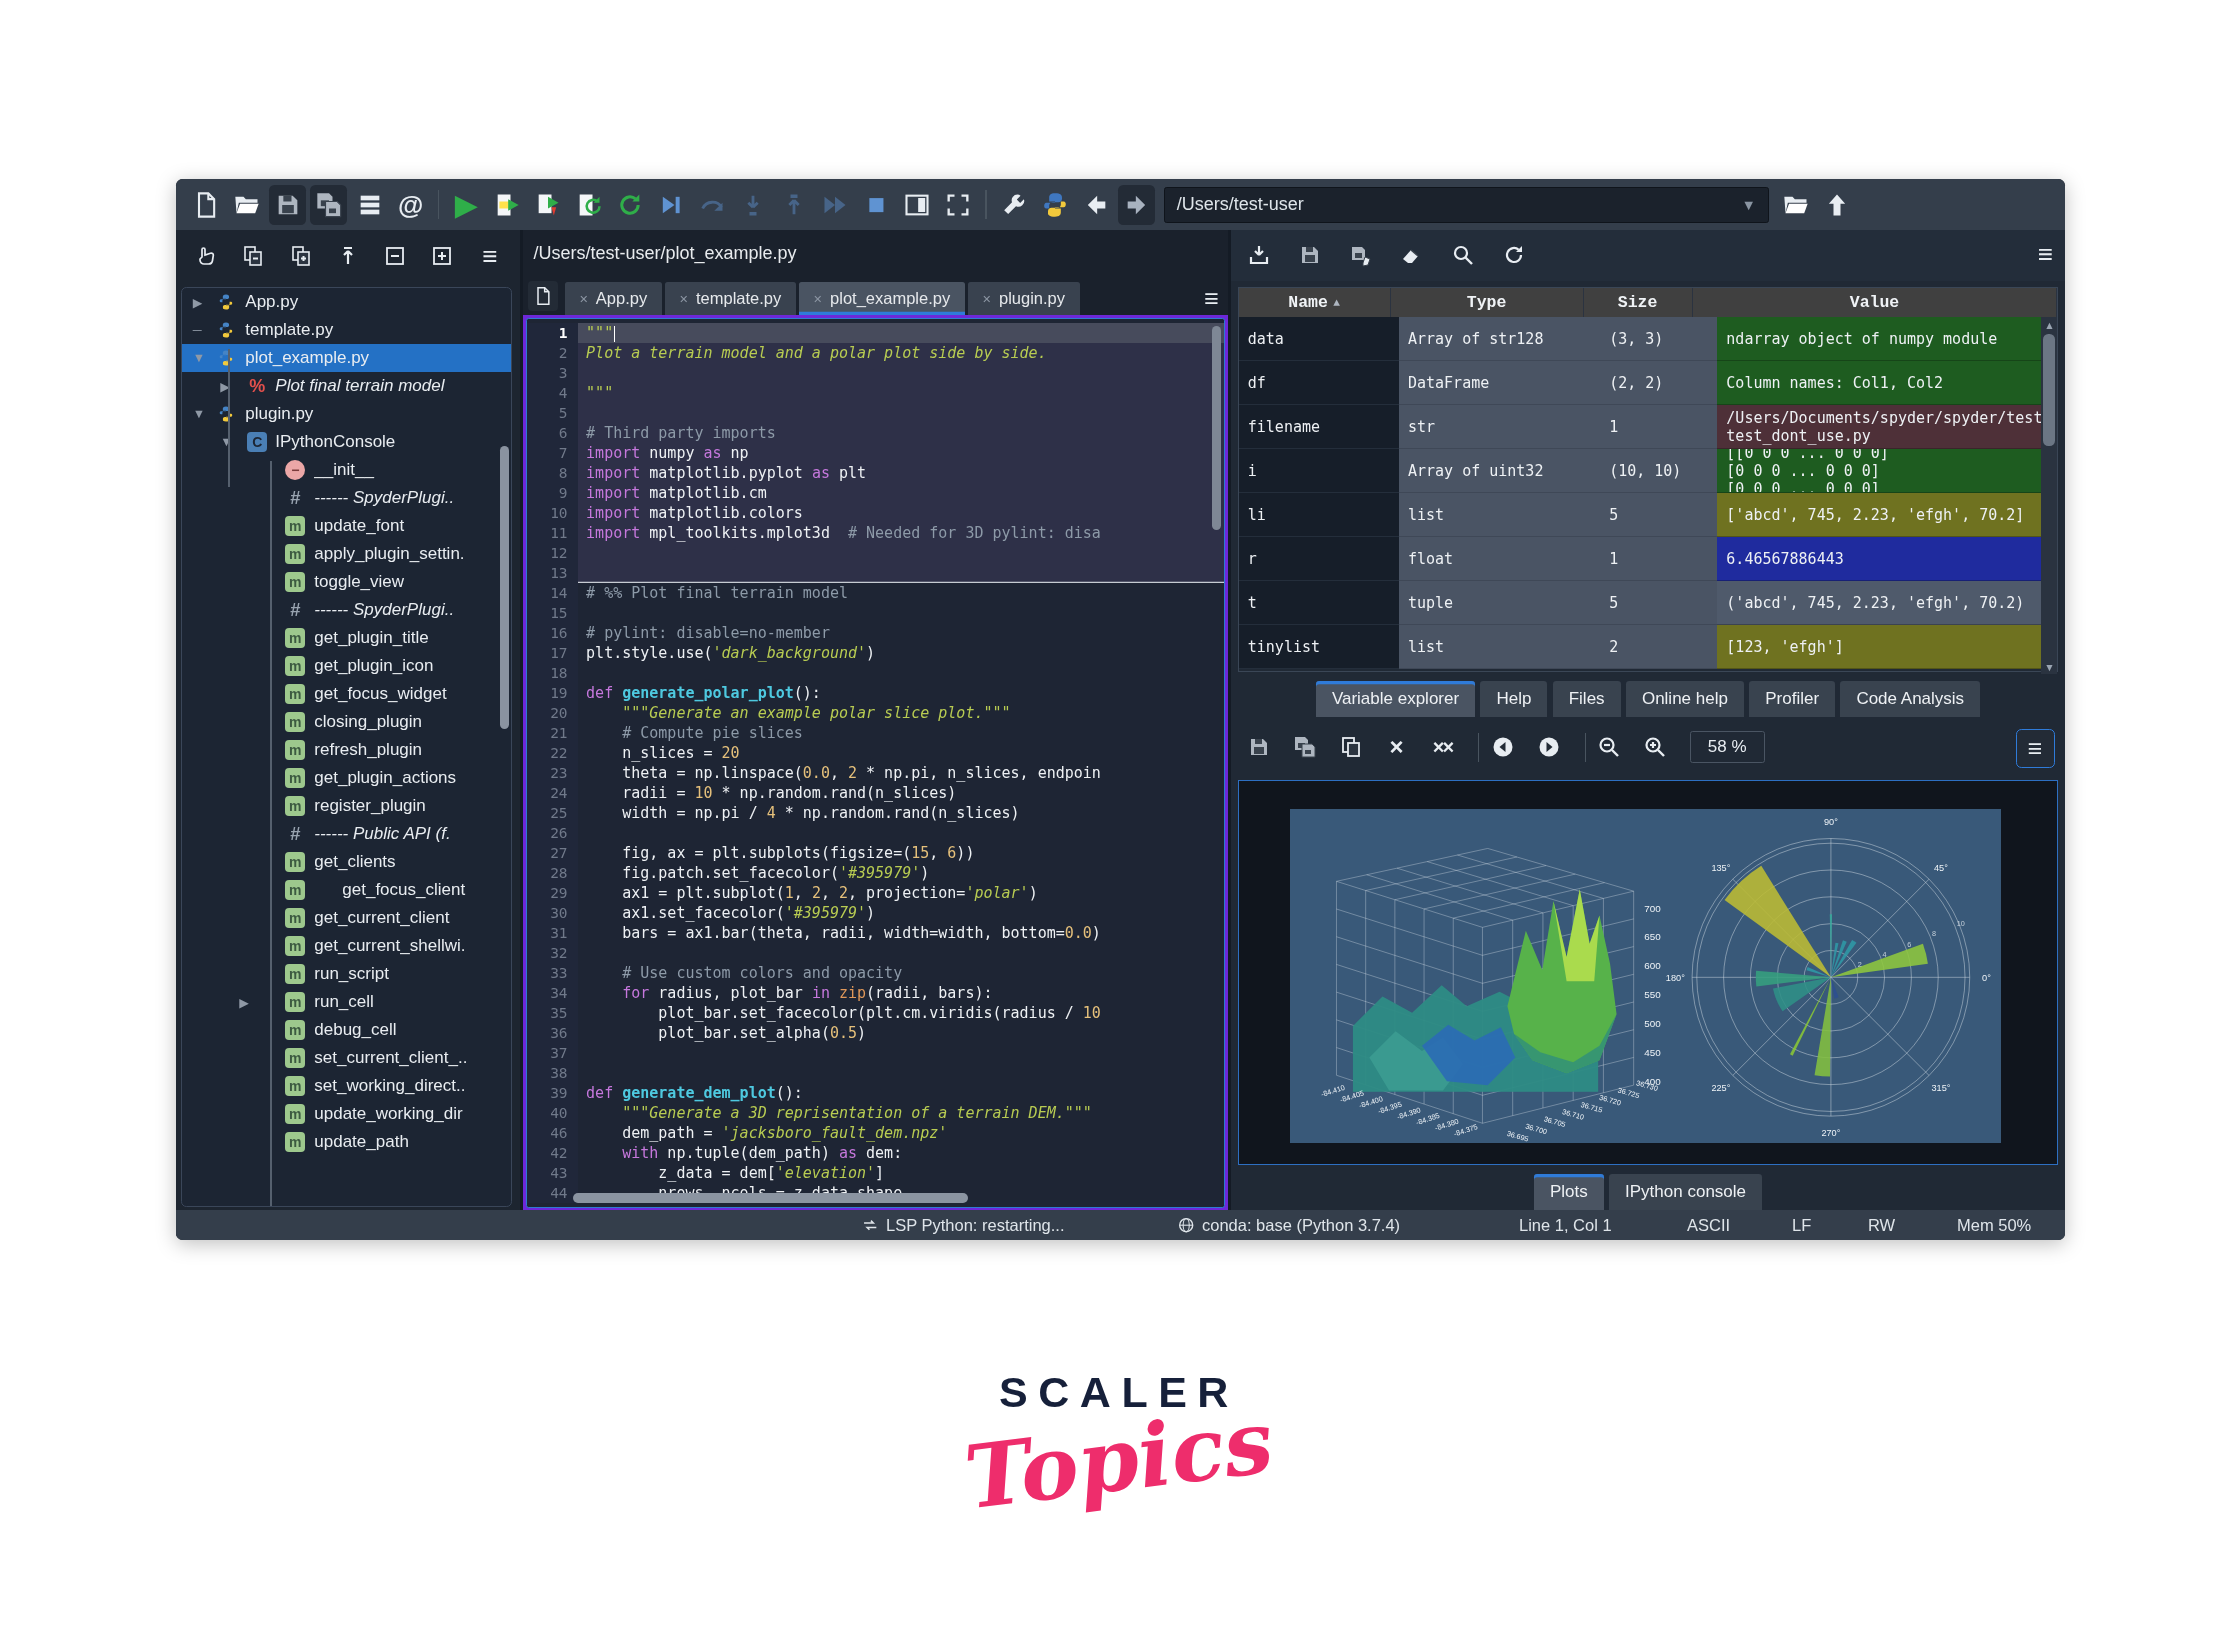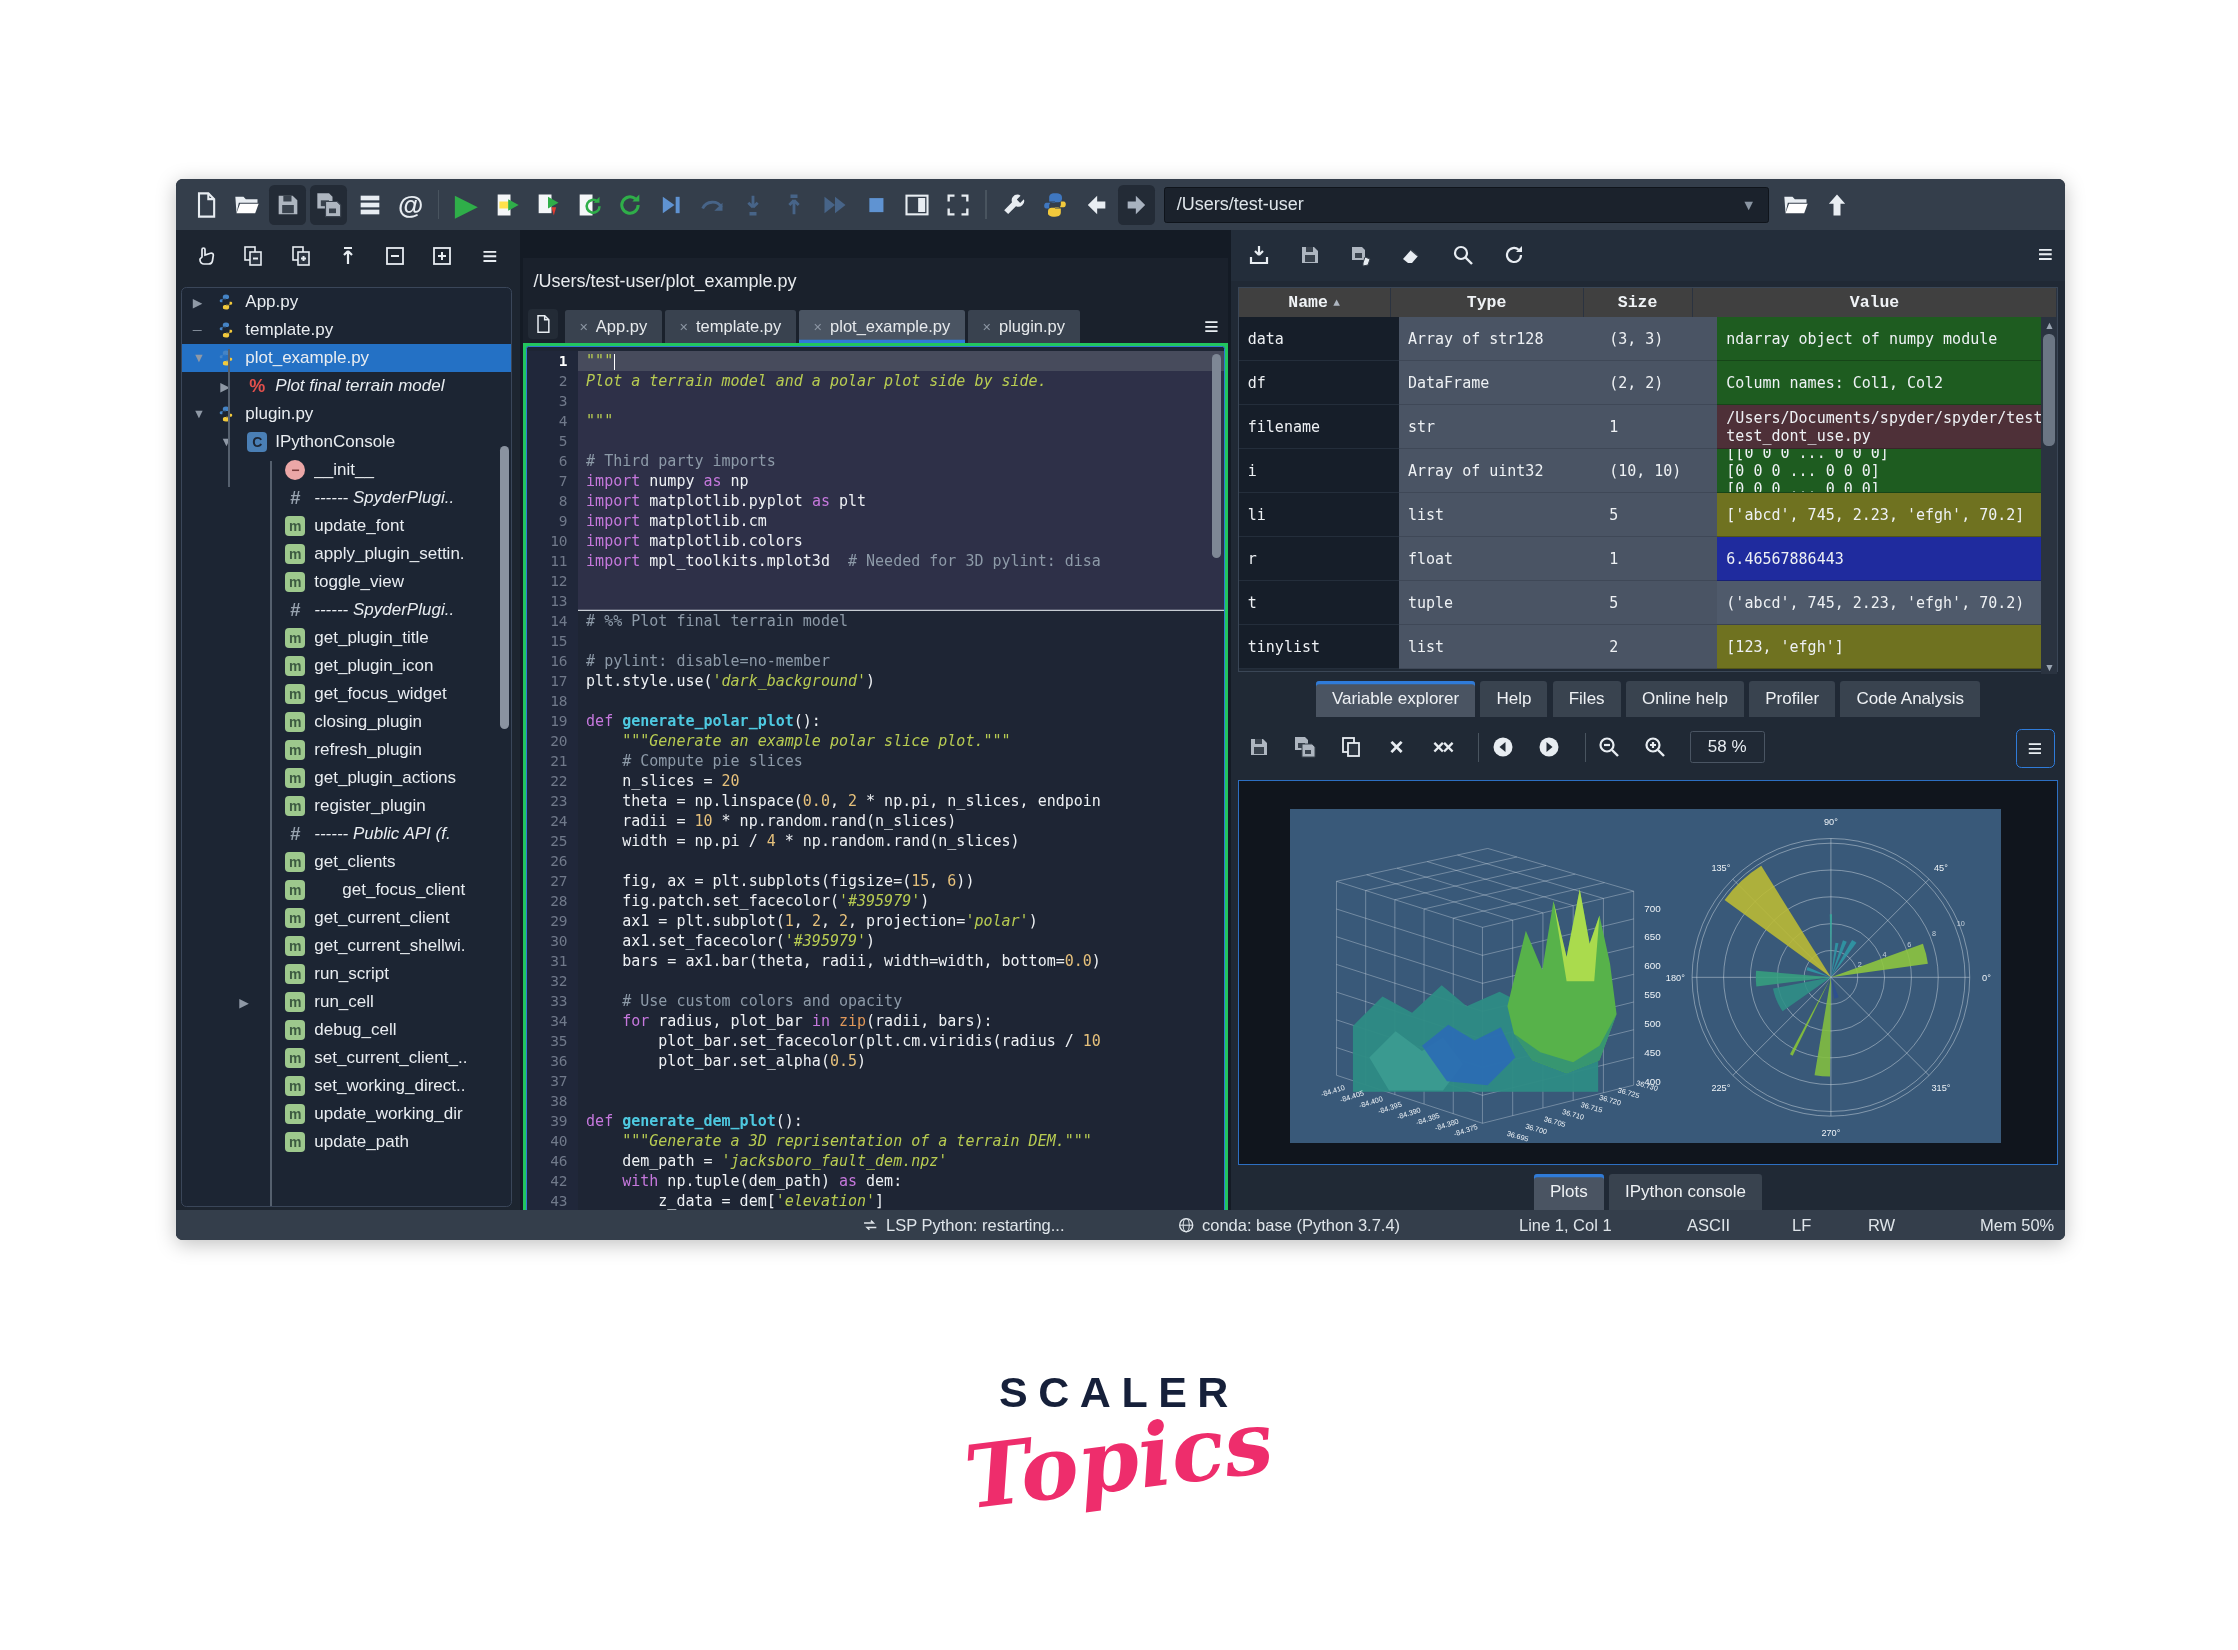--- a/index.html
+++ b/index.html
@@ -10,21 +10,21 @@
   .tbtn{width:37px;height:40px;display:flex;align-items:center;justify-content:center;margin:0 2px;border-radius:5.3px;flex:0 0 auto;}
   .tbtn svg{width:28px;height:28px;}
   .tbtn span{font-size:26px;line-height:1;color:#e8edf2;}
   .tbtn.boxed{background:#232b36;}
   .tbtn.faded{opacity:.45;}
   .tsep{width:1.3px;height:29px;background:#49545f;margin:0 6.6px;flex:0 0 auto;}
   .pathbox{height:34px;background:#1b222c;border:0.7px solid #0f141b;border-radius:2.6px;display:flex;align-items:center;color:#dfe5ea;font-size:18px;padding:0 12px;width:579px;margin:0 6.6px;justify-content:space-between;}
   .pathbox .caret{color:#8a95a2;font-size:14.5px;}
   
   .pane-left{position:absolute;left:0;top:51px;width:344px;height:980px;background:#1d2530;}
-  .pane-editor{position:absolute;left:347px;top:51px;width:705px;height:980px;background:#22c55e;margin-top:28px;}
+  .pane-editor{position:absolute;left:347px;top:51px;width:705px;height:980px;background:#6d28d9;}
   .pane-right{position:absolute;left:1055px;top:51px;width:834px;height:980px;background:#202935;display:flex;flex-direction:column;}
   
   .lhd{height:51px;display:flex;align-items:center;justify-content:space-around;padding:0 6.6px;}
   .sbtn{width:34px;height:34px;display:flex;align-items:center;justify-content:center;}
   .sbtn svg{width:24px;height:24px;}
   .sbtn span{font-size:24px;color:#e8edf2;line-height:1;}
   
   .treebox{position:absolute;left:5.3px;top:57px;width:329px;height:918px;background:#1c2533;border:0.7px solid #3a4659;border-radius:5.3px;overflow:hidden;}
   .trow{position:relative;height:28px;display:flex;align-items:center;color:#e9edf1;font-size:17px;white-space:nowrap;}
   .trow.sel{background:#2471c5;}
@@ -965,21 +965,21 @@
       </div>
       <div class="sitem" style="left: 1511px;">
         <span>ASCII</span>
       </div>
       <div class="sitem" style="left: 1616px;">
         <span>LF</span>
       </div>
       <div class="sitem" style="left: 1692px;">
         <span>RW</span>
       </div>
-      <div class="sitem" style="left: 1781px; margin-left: 23px;">
+      <div class="sitem" style="left: 1781px;">
         <span>Mem 50%</span>
       </div>
     </div>
 </div>
 
 <div class="wm">
   <div class="l1">SCALER</div>
   <div class="l2">Topics</div>
 </div>
 

